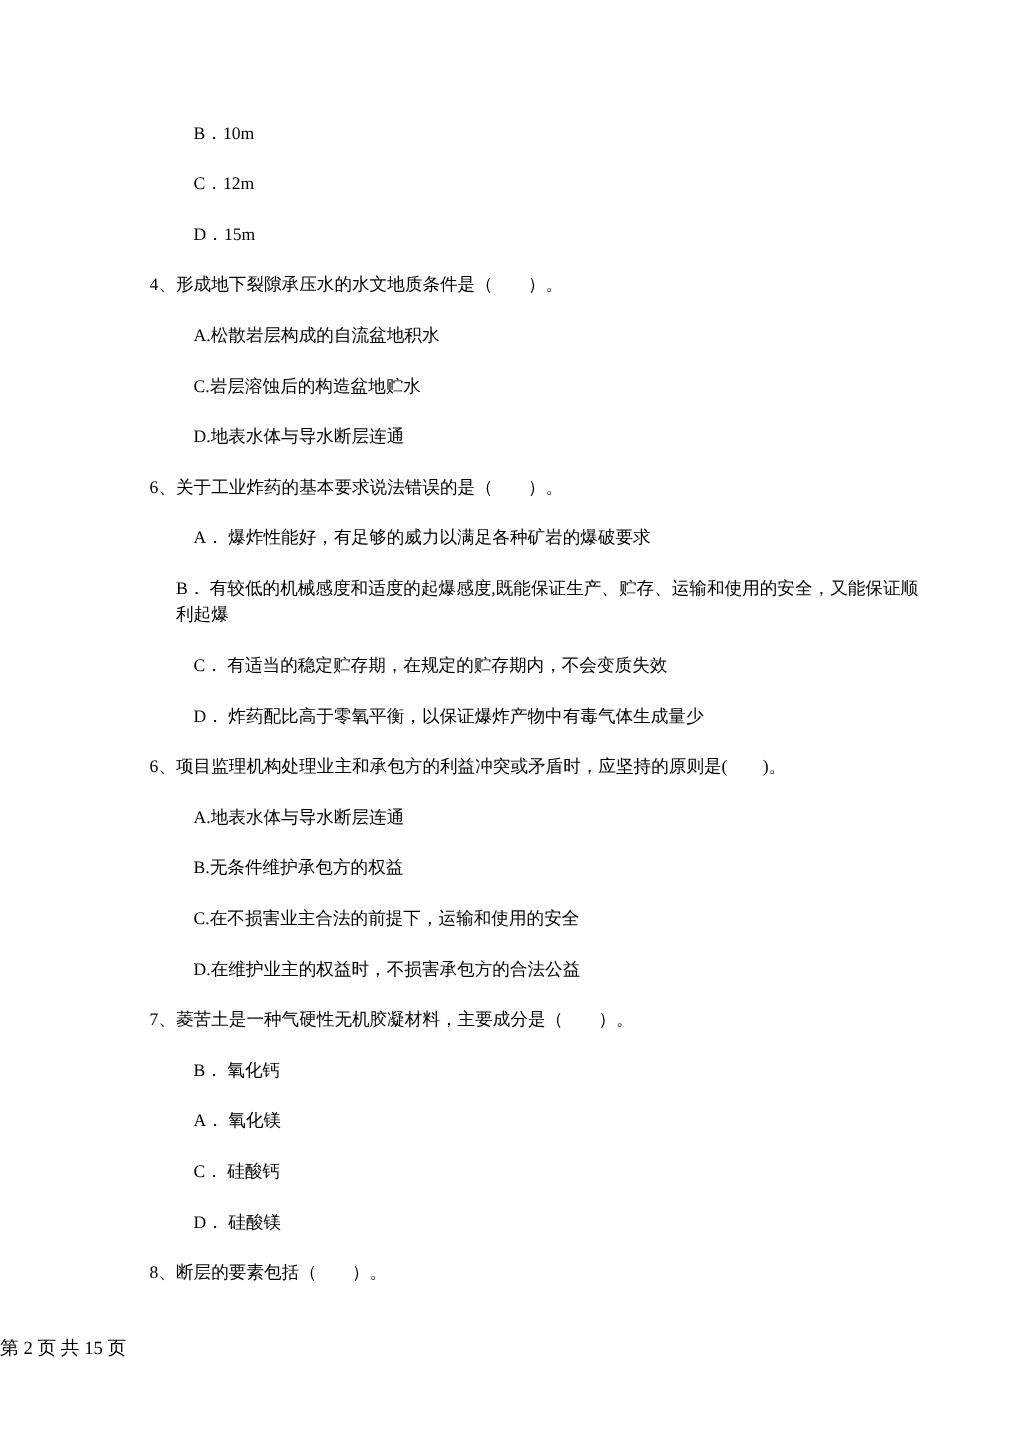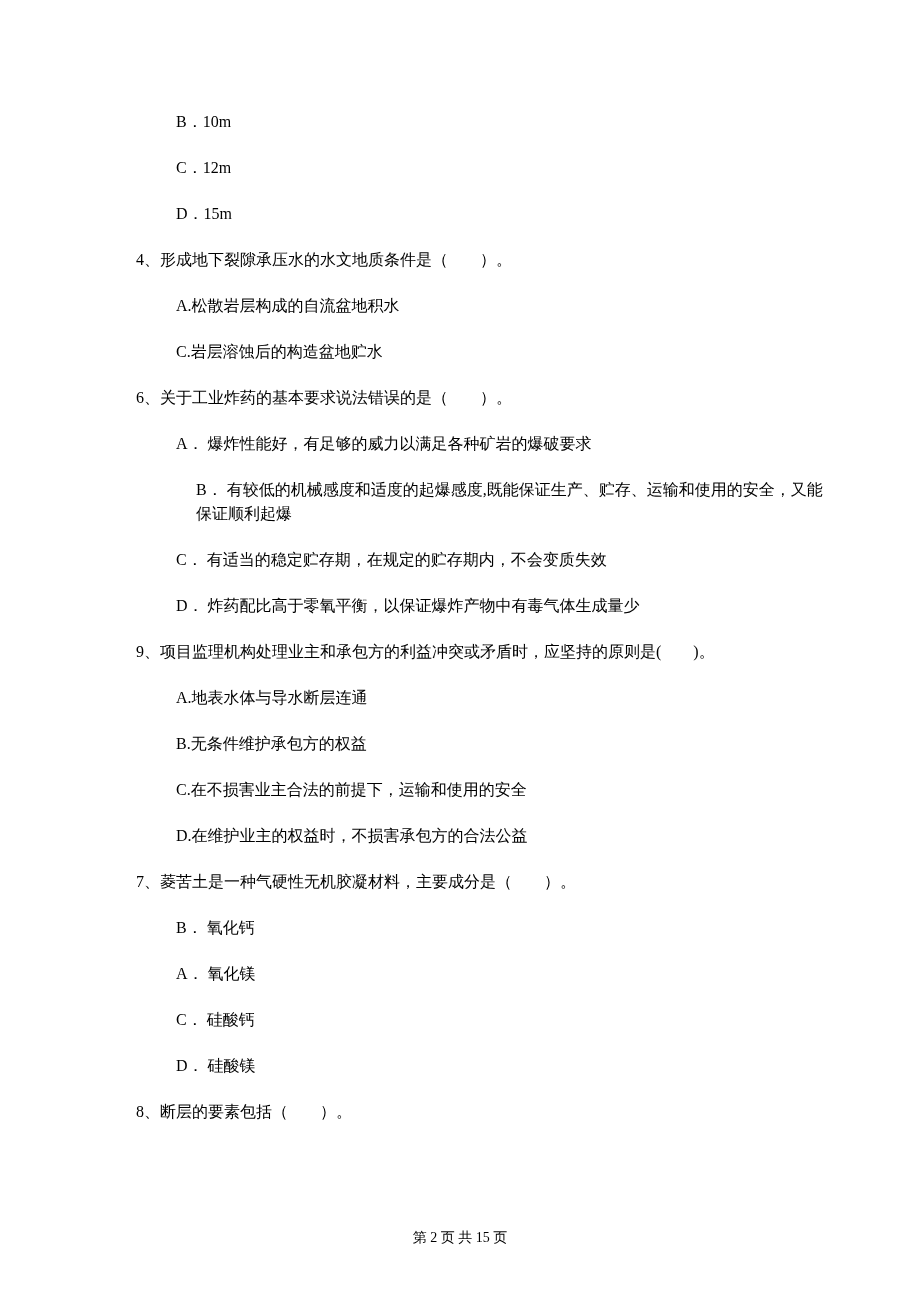--- a/index.html
+++ b/index.html
@@ -24,49 +24,49 @@
   }
   .stem {
     margin: 0 0 22px 0;
   }
   .stem-continued {
     margin: 0 0 22px 0;
     text-indent: 0;
   }
   .footer {
     position: absolute;
-    bottom: 54px;
+    bottom: 64px;
     width: 100%;
-    text-align: center;
     font-family: "SimSun", "STSong", serif;
-    font-size: 14px;
+    font-size: 17px;
   }
 </style>
 </head>
 <body>
 
 <div class="content">
 
   <div class="opt"><span>B．</span><span>10m</span></div>
   <div class="opt"><span>C．</span><span>12m</span></div>
   <div class="opt"><span>D．</span><span>15m</span></div>
 
   <div class="stem">4、形成地下裂隙承压水的水文地质条件是（　　）。</div>
   <div class="opt">A.松散岩层构成的自流盆地积水</div>
   <div class="opt">C.岩层溶蚀后的构造盆地贮水</div>
+  <div class="opt">D.地表水体与导水断层连通</div>
 
   <div class="stem">6、关于工业炸药的基本要求说法错误的是（　　）。</div>
   <div class="opt">A． 爆炸性能好，有足够的威力以满足各种矿岩的爆破要求</div>
-  <div class="stem-continued" style="margin-left:60px; text-indent:-40px; padding-left:0;">
+  <div class="stem-continued" style="margin-left:24px; text-indent:-40px; padding-left:0;">
       <span style="display:block; text-indent:0;">B． 有较低的机械感度和适度的起爆感度,既能保证生产、贮存、运输和使用的安全，又能保证顺利起爆</span>
     </div>
   <div class="opt">C． 有适当的稳定贮存期，在规定的贮存期内，不会变质失效</div>
   <div class="opt">D． 炸药配比高于零氧平衡，以保证爆炸产物中有毒气体生成量少</div>
 
-  <div class="stem">9、项目监理机构处理业主和承包方的利益冲突或矛盾时，应坚持的原则是(　　)。</div>
+  <div class="stem">6、项目监理机构处理业主和承包方的利益冲突或矛盾时，应坚持的原则是(　　)。</div>
   <div class="opt">A.地表水体与导水断层连通</div>
   <div class="opt">B.无条件维护承包方的权益</div>
   <div class="opt">C.在不损害业主合法的前提下，运输和使用的安全</div>
   <div class="opt">D.在维护业主的权益时，不损害承包方的合法公益</div>
 
   <div class="stem">7、菱苦土是一种气硬性无机胶凝材料，主要成分是（　　）。</div>
   <div class="opt">B． 氧化钙</div>
   <div class="opt">A． 氧化镁</div>
   <div class="opt">C． 硅酸钙</div>
   <div class="opt">D． 硅酸镁</div>

